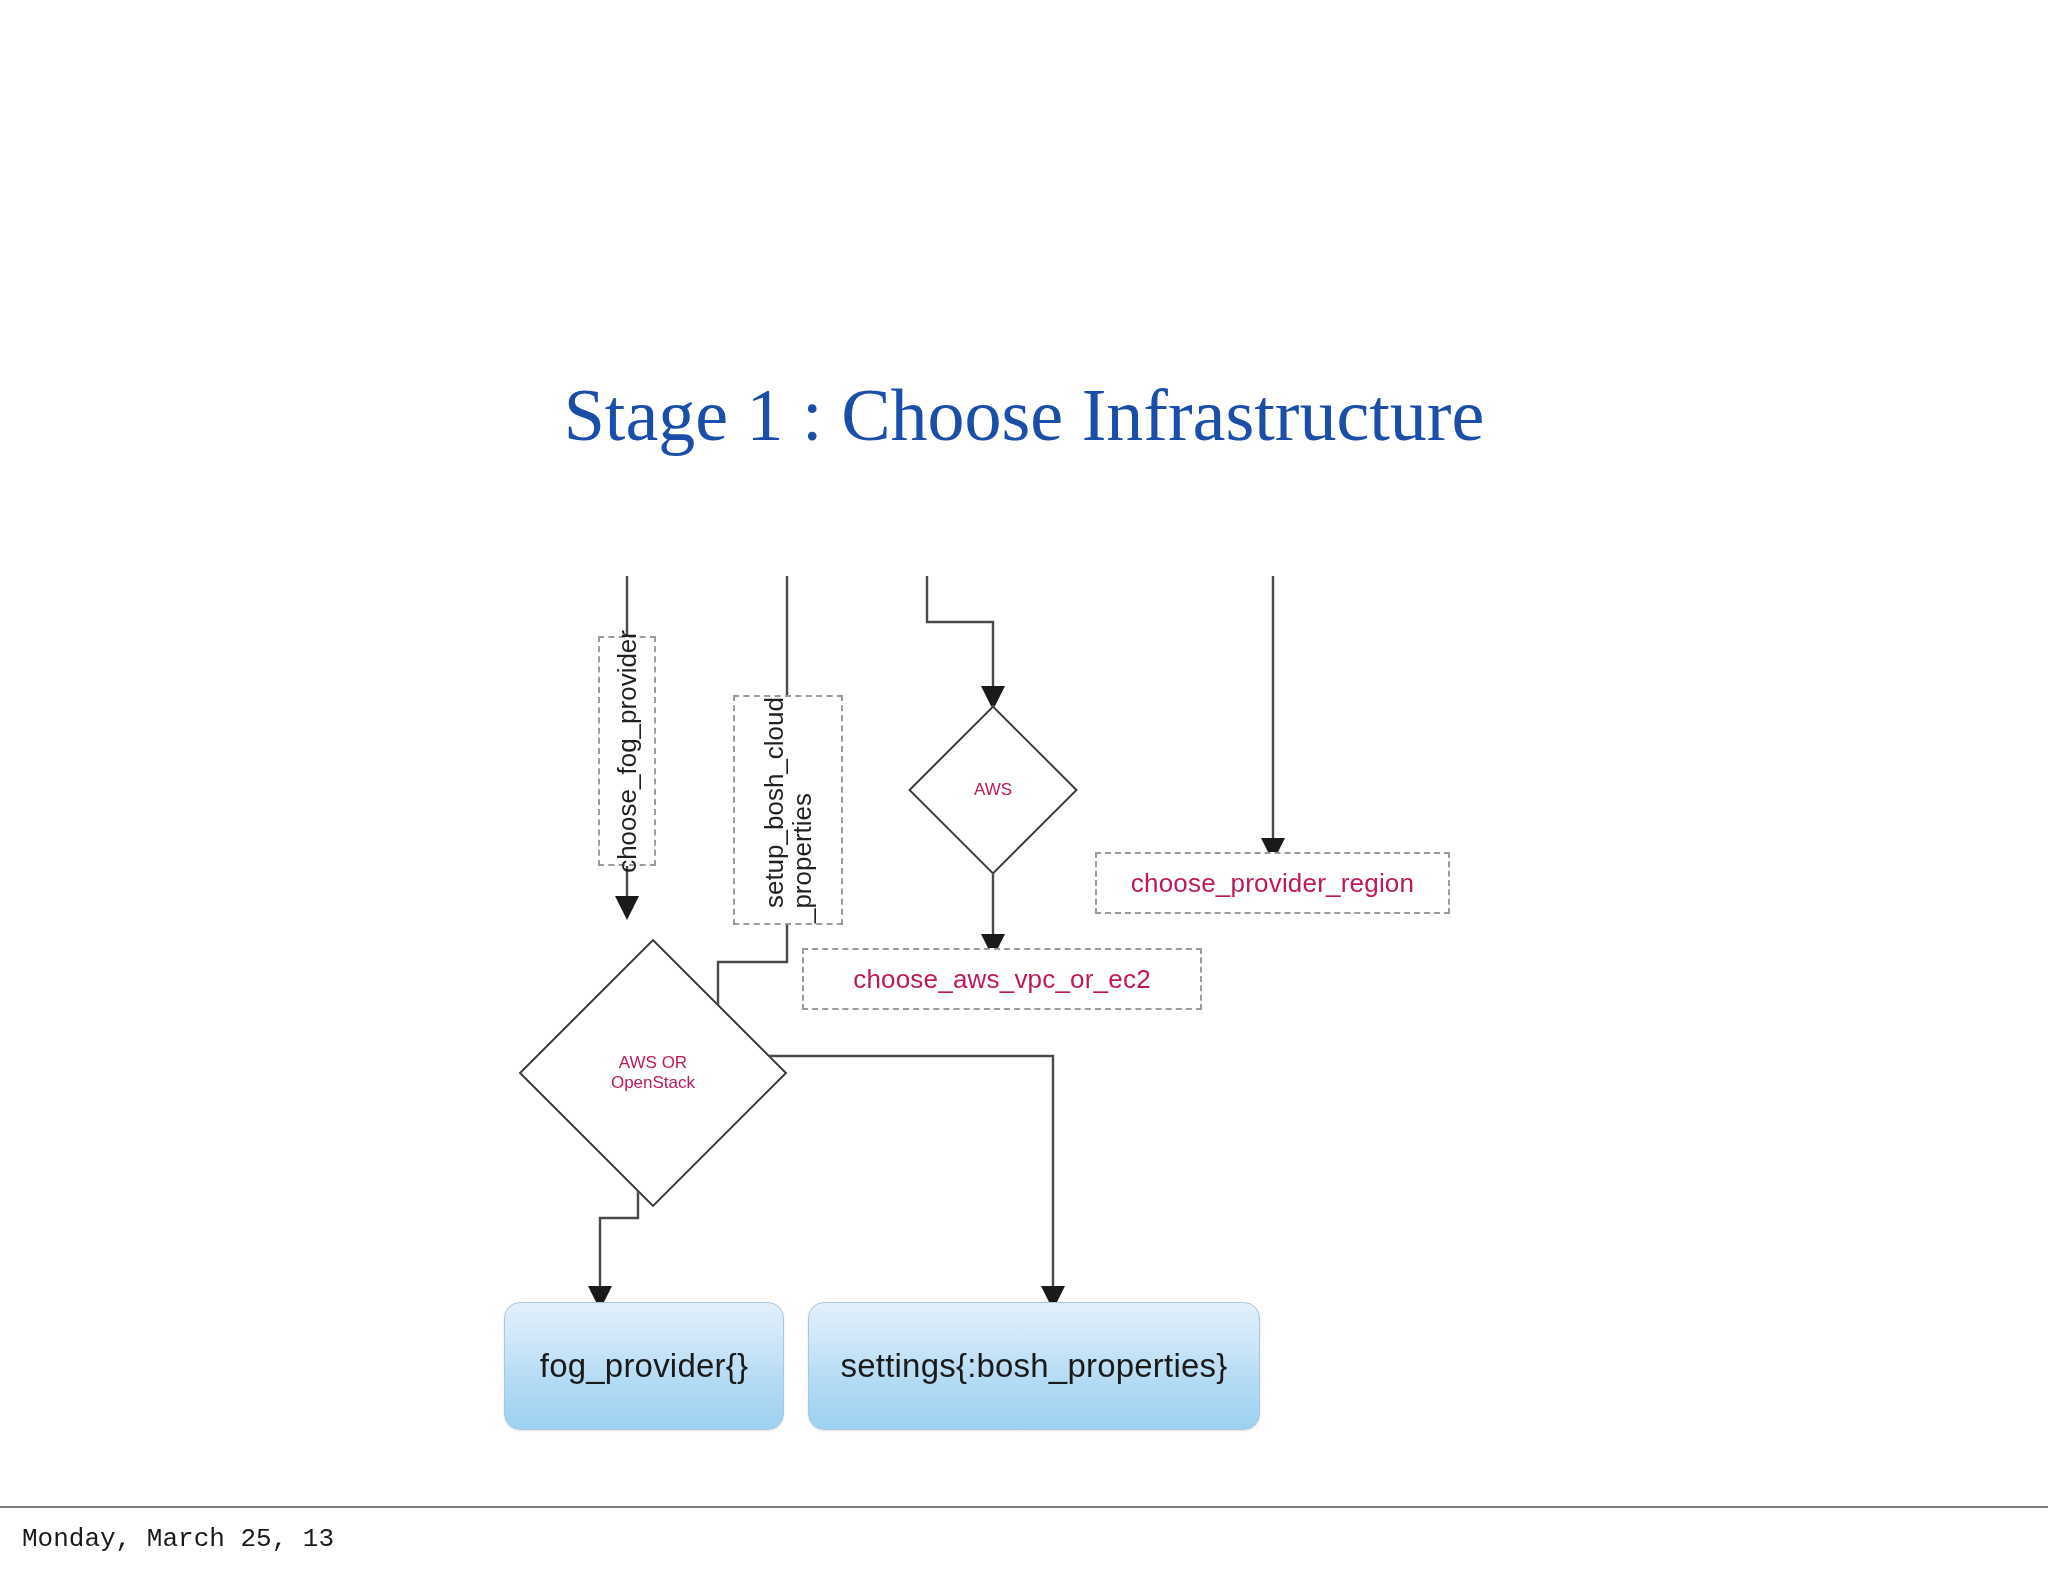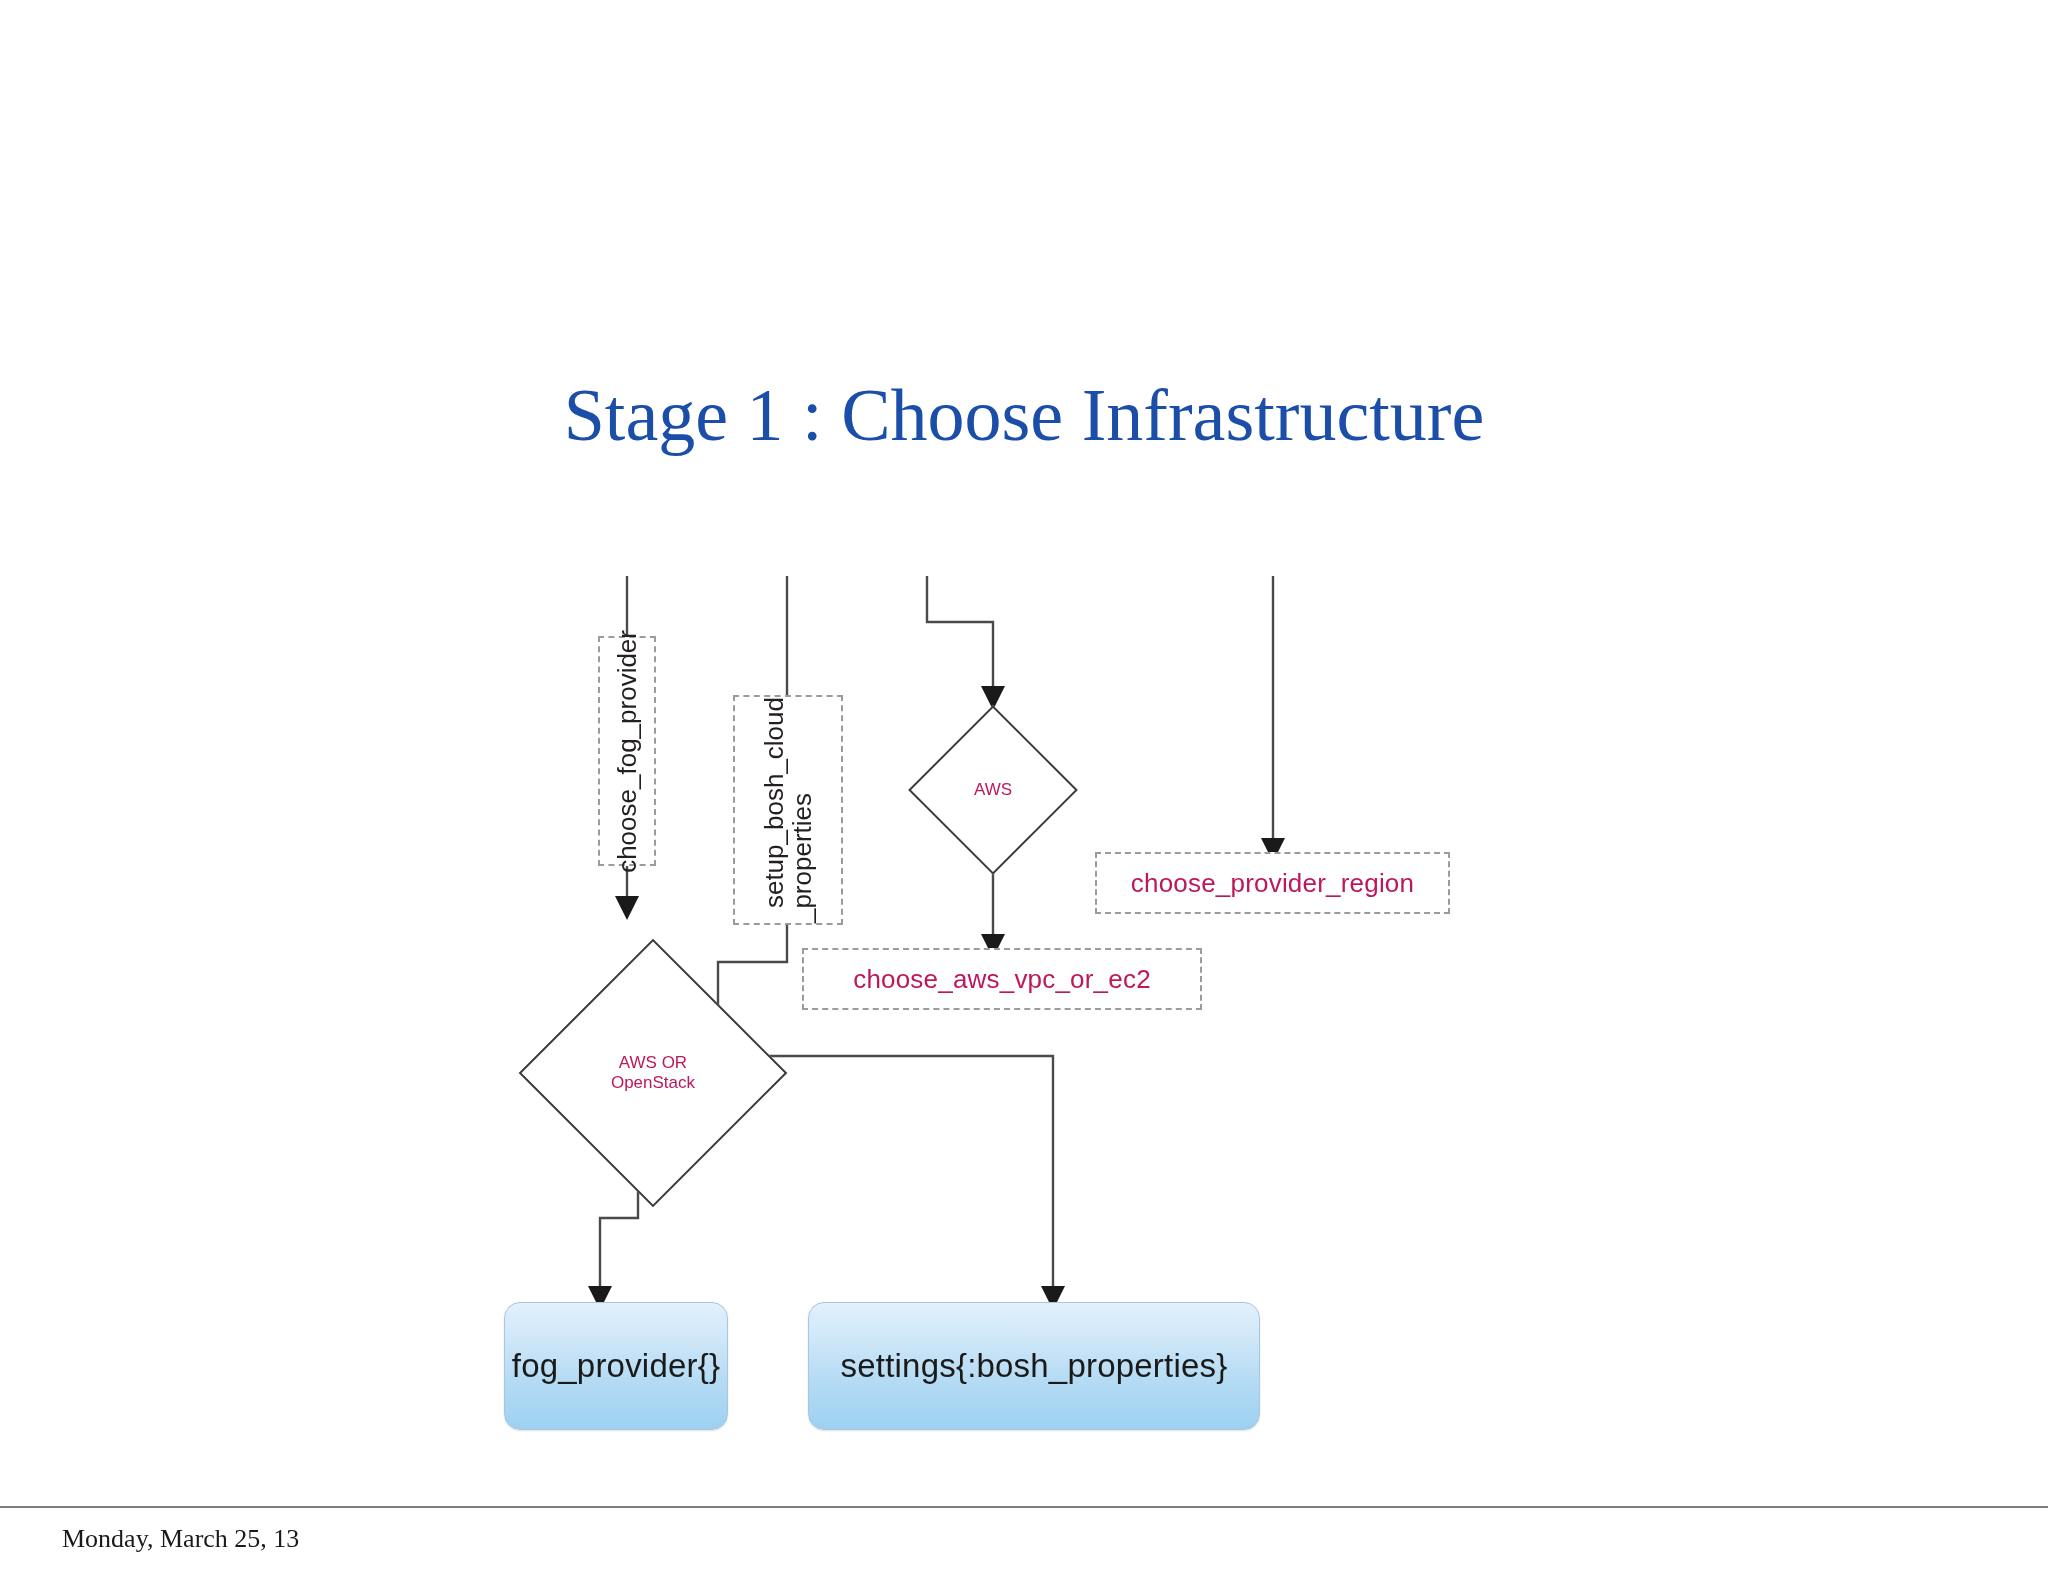--- a/index.html
+++ b/index.html
@@ -100,22 +100,21 @@
     letter-spacing:0.2px;
   }
 
   .footer-rule{
     position:absolute;left:0;right:0;top:1506px;height:0;
     border-top:2px solid #7d7d7d;
   }
   .footer-text{
     position:absolute;left:22px;top:1524px;
     font-size:26px;color:#1a1a1a;
-    font-family:Liberation Serif, serif;
-    margin-left:40px;
+    font-family:Liberation Mono, monospace;
   }
 </style>
 </head>
 <body>
 
 <div id="slide">
 
   <div class="subtitle">Stage 1 : Choose Infrastructure</div>
 
   <div id="diagram">
@@ -174,21 +173,21 @@
     <div class="node dashed-box" style="left:312px;top:458px;width:400px;height:62px;">
       <span>choose_aws_vpc_or_ec2</span>
     </div>
 
     <div class="diamond" style="left:68px;top:488px;width:190px;height:190px;">
       <div class="dshape"></div>
       <div class="dlabel">AWS OR
 OpenStack</div>
     </div>
 
-    <div class="node bluebox" style="left:14px;top:812px;width:224px;height:128px;">
+    <div class="node bluebox" style="left:14px;top:812px;width:280px;height:128px;">
       <span>fog_provider{}</span>
     </div>
 
     <div class="node bluebox" style="left:318px;top:812px;width:452px;height:128px;">
       <span>settings{:bosh_properties}</span>
     </div>
 
   </div>
 
   <div class="footer-rule"></div>

